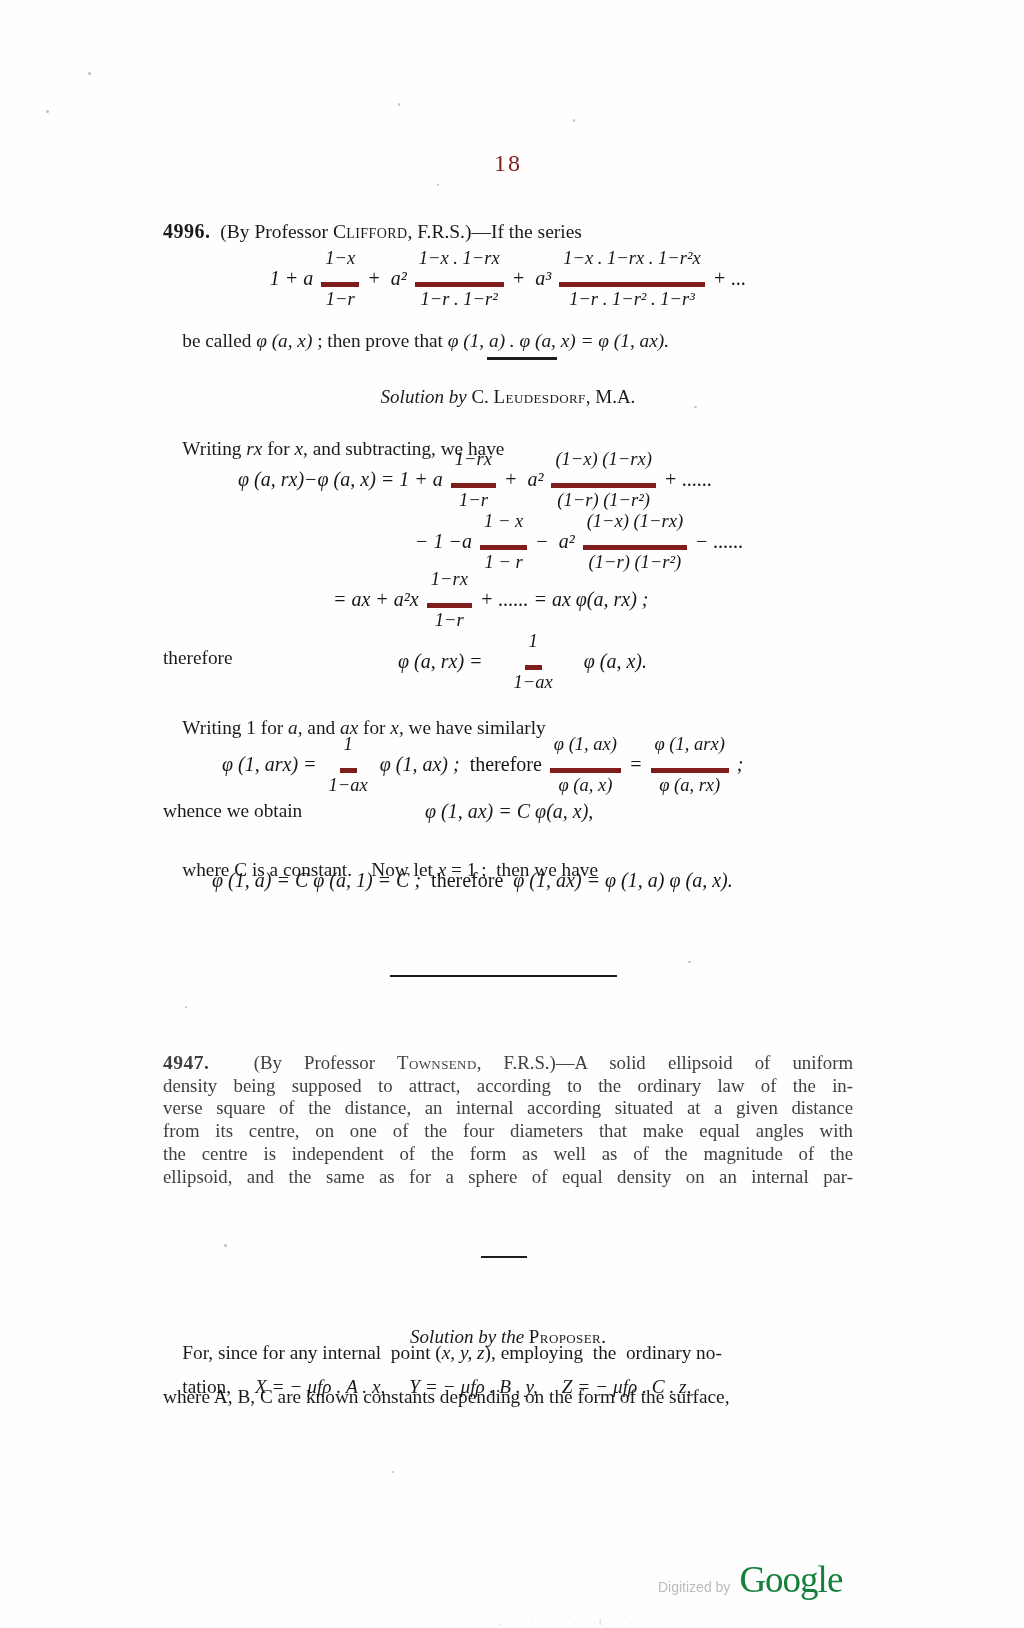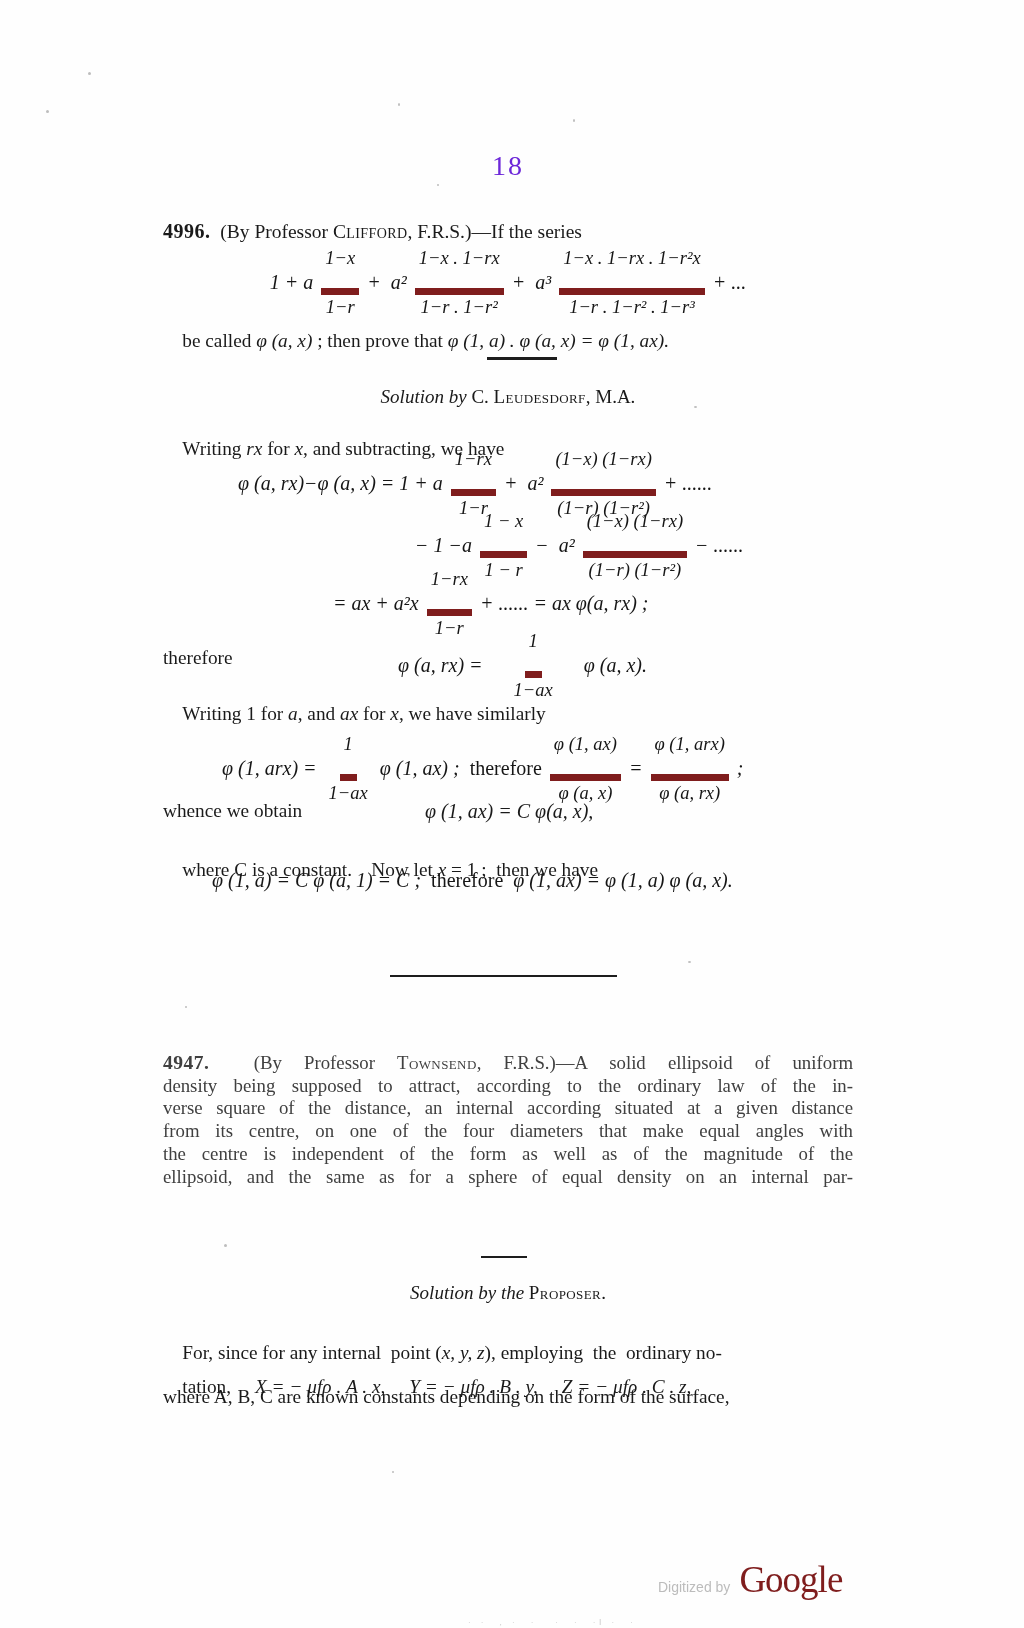--- a/index.html
+++ b/index.html
@@ -7,45 +7,45 @@
   .page{
     position:relative;width:1024px;height:1628px;margin:0 auto;
     background:#fefefe;overflow:hidden;
     font-family:"Liberation Serif","DejaVu Serif",serif;
     color:#1a1a1a;
   }
   .line{position:absolute;font-size:19.3px;line-height:24px;white-space:pre-wrap;}
   .it{font-style:italic;}
   .sc{font-variant:small-caps;letter-spacing:.4px;}
   .pageno{position:absolute;top:150px;left:163px;width:690px;text-align:center;
-          font-size:28px;letter-spacing:2px;color:#6d28d9;}
+          font-size:24px;letter-spacing:2px;color:#7f1d1d;}
   .probhead{position:absolute;left:163px;width:700px;font-size:19.5px;}
   .probhead .num{font-weight:bold;font-size:20px;letter-spacing:.5px;}
   .eqrow{position:absolute;display:flex;align-items:center;
          font-style:italic;font-size:20px;color:#161616;}
   .eqrow .tok{white-space:pre;}
   .eqrow .rom{font-style:normal;}
   .frac{display:inline-flex;flex-direction:column;align-items:center;
         margin:0 8px;font-size:18.5px;line-height:1.12;text-align:center;}
-  .frac .fn{display:block;padding:0 4px 19px;border-bottom:7px solid #7f1d1d;white-space:pre;}
+  .frac .fn{display:block;padding:0 4px 13px;border-bottom:5px solid #7f1d1d;white-space:pre;}
   .frac .fd{display:block;padding:2px 4px 0;white-space:pre;}
   .rule{position:absolute;background:#1d1d1d;}
   .para{position:absolute;left:163px;top:1052px;width:690px;
         font-size:18.8px;line-height:22.7px;color:#404040;}
   .pline{text-align:justify;text-align-last:justify;}
   .pline.last{text-align-last:left;}
   .pline .num{font-weight:bold;font-size:19.5px;letter-spacing:.5px;}
   .byline{position:absolute;left:163px;width:690px;text-align:center;font-size:19px;}
   .eqseg{font-style:italic;margin-left:24px;white-space:pre;}
   .speck{position:absolute;background:#6f6f6f;border-radius:50%;opacity:.45;}
   .watermark{position:absolute;top:1558px;left:658px;display:flex;align-items:baseline;}
   .wm-pre{font-family:"Liberation Sans","DejaVu Sans",sans-serif;
           font-size:14px;color:#bcbcbc;margin-right:9px;text-align:center;}
   .wm-logo{font-family:"Liberation Serif","DejaVu Serif",serif;
-           font-size:37px;color:#7f1d1d;letter-spacing:-1px;}
+           font-size:37px;color:#15803d;letter-spacing:-1px;}
   .bottommarks{position:absolute;top:1618px;left:468px;width:140px;
                font-size:8px;color:#c9c9c9;letter-spacing:4px;white-space:pre;}
 </style>
 </head>
 <body>
 
 <div class="page">
 
   <div class="pageno">18</div>
 
@@ -126,21 +126,21 @@
   <div class="line" style="top:646px;left:163px;">therefore</div>
   <div class="eqrow" style="top:631px;left:398px;gap:19px;">
     <span class="tok">φ (a, rx) =</span>
     <span class="frac">
         <span class="fn">1</span>
         <span class="fd">1−ax</span>
       </span>
     <span class="tok">φ (a, x).</span>
   </div>
 
-  <div class="line" style="top:678px;left:163px;text-indent:14px;">
+  <div class="line" style="top:692px;left:163px;text-indent:14px;">
     <span>Writing 1 for </span><span class="it">a</span><span>, and </span><span class="it">ax</span><span> for </span><span class="it">x</span><span>, we have similarly</span>
   </div>
 
   <div class="eqrow" style="top:734px;left:222px;">
     <span class="tok">φ (1, arx) =</span>
     <span class="frac">
         <span class="fn">1</span>
         <span class="fd">1−ax</span>
       </span>
     <span class="tok">φ (1, ax) ;</span>
@@ -176,21 +176,21 @@
     <div class="pline"><span class="num">4947.</span><span style="white-space:pre-wrap;">  (By Professor </span><span class="sc">Townsend</span><span>, F.R.S.)—A solid ellipsoid of uniform</span></div>
     <div class="pline">density being supposed to attract, according to the ordinary law of the in-</div>
     <div class="pline">verse square of the distance, an internal according situated at a given distance</div>
     <div class="pline">from its centre, on one of the four diameters that make equal angles with</div>
     <div class="pline">the centre is independent of the form as well as of the magnitude of the</div>
     <div class="pline">ellipsoid, and the same as for a sphere of equal density on an internal par-</div>
   </div>
 
   <div class="rule" style="top:1256px;left:481px;width:46px;height:2px;"></div>
 
-  <div class="byline" style="top:1282px;">
+  <div class="byline" style="top:1326px;">
     <span class="it">Solution by the </span><span class="sc">Proposer</span><span>.</span>
   </div>
 
   <div class="line" style="top:1317px;left:163px;text-indent:22px;">
     <span>For, since for any internal  point (</span><span class="it">x, y, z</span><span>), employing  the  ordinary no-</span>
   </div>
 
   <div class="line" style="top:1351px;left:163px;">
     <span>tation,</span><span class="eqseg">X = − μfρ . A . x,</span><span class="eqseg">Y = − μfρ . B . y,</span><span class="eqseg">Z = − μfρ . C . z,</span>
   </div>

